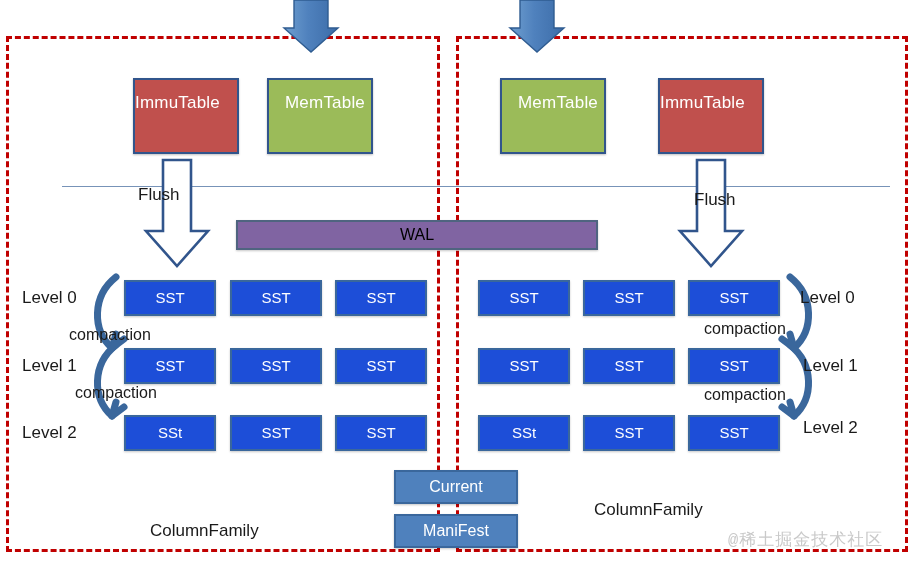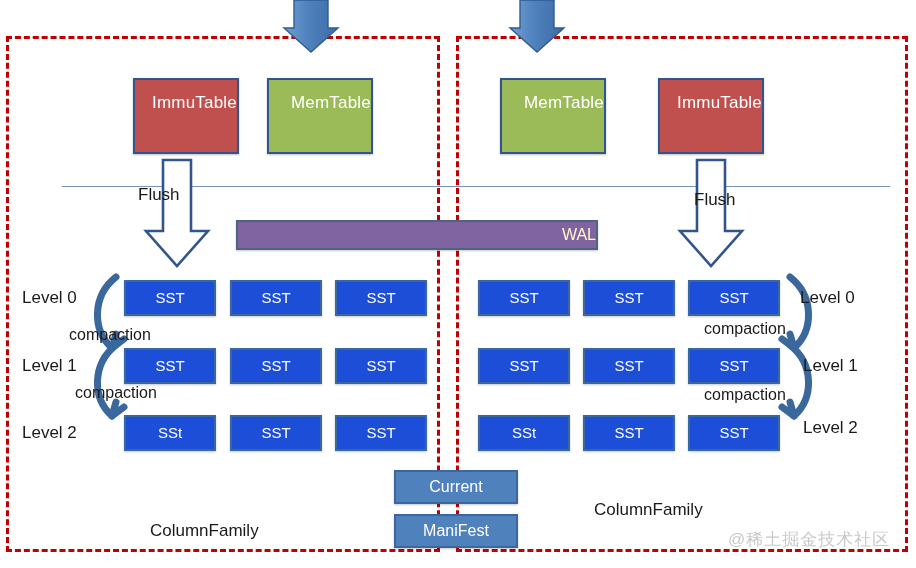--- a/index.html
+++ b/index.html
@@ -21,21 +21,21 @@
   #cf-right{left:456px;top:36px; width:452px; height:516px;}
 
   
   .mem-box{
     position:absolute;
     box-sizing:border-box;
     border:2px solid #31558c;
     color:#ffffff;
     font-size:17px;
     line-height:25px;
-    text-align:right;
+    text-align:left;
     padding-top:10px;
     letter-spacing:.2px;
     box-shadow:0 1px 2px rgba(0,0,0,.25);
   }
   .mem-red{background:#c0504d;}
   .mem-green{background:#9bbb59;padding-left:16px;}
 
   
   .sst{
     position:absolute;
@@ -50,24 +50,24 @@
     box-shadow:0 1px 2px rgba(0,0,0,.22);
   }
 
   
   #wal{
     position:absolute;
     left:236px;top:220px;width:362px;height:30px;
     box-sizing:border-box;
     background:#8064a2;
     border:2px solid #4f6480;
-    color:#fef9c3;
+    color:#000000;
     font-size:16px;
     line-height:26px;
-    text-align:right;
+    text-align:center;
     box-shadow:0 1px 2px rgba(0,0,0,.22);
   }
 
   
   .meta-box{
     position:absolute;
     width:124px;height:34px;
     box-sizing:border-box;
     background:#4f81bd;
     border:2px solid #3a679c;
@@ -100,20 +100,21 @@
   #arrows{position:absolute;left:0;top:0;width:916px;height:568px;pointer-events:none;}
 
   
   #watermark{
     position:absolute;
     left:728px;top:528px;
     font-size:17px;
     color:#c9c9c9;
     letter-spacing:1px;
     white-space:nowrap;
+    font-family:Liberation Mono, monospace;
   }
 </style>
 </head>
 <body>
 
 <div id="stage">
 
   <div class="cf-panel" id="cf-left"></div>
   <div class="cf-panel" id="cf-right"></div>
 

